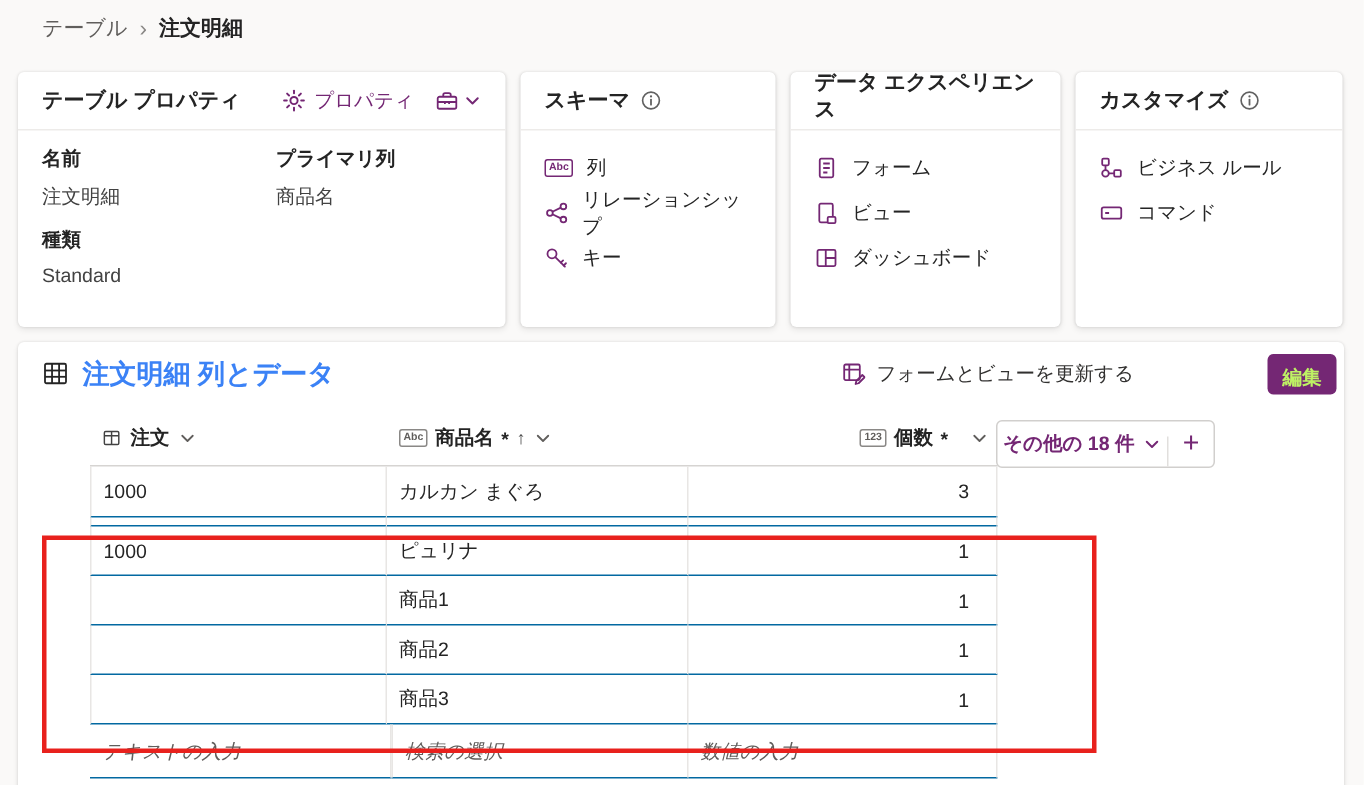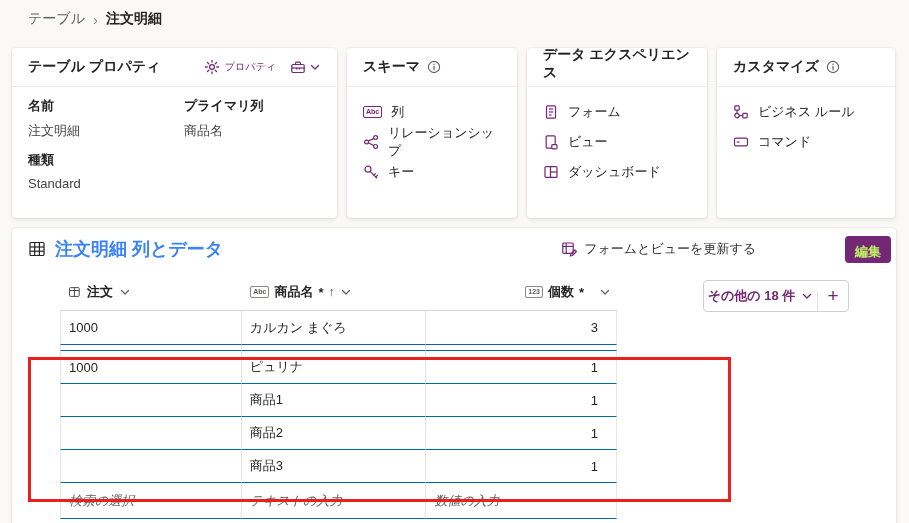--- a/index.html
+++ b/index.html
@@ -11,21 +11,21 @@
   .bc-parent{color:#605e5c;cursor:pointer;}
   .bc-sep{color:#8a8886;font-size:15px;}
   .bc-current{color:#242424;font-weight:bold;}
   
   .card{position:absolute;top:48px;height:170px;background:#fff;border-radius:4px;
     box-shadow:0 0 2px rgba(0,0,0,.12),0 2px 4px rgba(0,0,0,.08);}
   .card-head{height:38px;display:flex;align-items:center;justify-content:space-between;
     padding:0 16px;border-bottom:1px solid #edebe9;}
   .card-title{font-size:14px;font-weight:bold;color:#242424;display:flex;align-items:center;gap:6px;}
   .card-actions{display:flex;align-items:center;gap:14px;}
-  .plink{display:flex;align-items:center;gap:5px;color:#742774;font-size:10px;cursor:pointer;}
+  .plink{display:flex;align-items:center;gap:5px;color:#742774;font-size:13px;cursor:pointer;}
   .toolgrp{display:flex;align-items:center;gap:3px;color:#742774;cursor:pointer;}
   .card-body{padding:10px 16px 0 16px;}
   .fieldgrid{display:grid;grid-template-columns:148px 1fr;column-gap:8px;}
   .fld{margin-bottom:11px;}
   .fld .lab{font-size:13px;font-weight:bold;color:#242424;margin-bottom:7px;}
   .fld .val{font-size:13px;color:#424242;}
   .citem{display:flex;align-items:center;gap:9px;height:30px;font-size:13px;color:#242424;cursor:pointer;}
   .ic{width:16px;height:16px;flex:0 0 auto;}
   .ic12{width:12px;height:12px;}
   .ic14{width:14px;height:14px;}
@@ -39,38 +39,38 @@
   .grid-head{height:42px;display:flex;align-items:center;padding:0 16px;position:relative;}
   .grid-title{display:flex;align-items:center;gap:9px;font-size:18px;font-weight:bold;color:#3b82f6;}
   .update-cmd{position:absolute;right:140px;top:0;height:42px;display:flex;align-items:center;gap:7px;
     font-size:13px;color:#323130;cursor:pointer;}
   .edit-btn{position:absolute;right:5px;top:8px;height:27px;background:#742774;color:#bef264;border:none;
     border-radius:4px;display:flex;align-items:center;padding:0 10px;gap:7px;font-size:13px;font-weight:bold;
     font-family:inherit;cursor:pointer;flex-direction:column;}
   .btn-divider{width:1px;height:16px;background:rgba(255,255,255,.55);}
   .edit-caret{display:flex;align-items:center;}
   
-  .dtable{position:absolute;left:48px;top:46px;width:557px;}
+  .dtable{position:absolute;left:48px;top:46px;width:605px;}
   .hrow{display:flex;height:36px;border-bottom:1px solid #d6d4d2;}
   .hcell{display:flex;align-items:center;gap:5px;font-size:13px;font-weight:bold;color:#242424;
     padding-left:8px;box-sizing:border-box;cursor:pointer;}
   .hc1{width:198px;} .hc2{width:201px;} .hc3{width:206px;justify-content:flex-end;padding-right:6px;}
   .hchev{color:#605e5c;display:flex;align-items:center;margin-left:1px;}
   .sortarrow{color:#424242;font-weight:normal;font-size:12px;}
   .req{font-weight:bold;color:#242424;}
   .drow{display:flex;}
   .dcell{box-sizing:border-box;border-bottom:1px solid #0369a1;border-right:1px solid #e8e6e4;
     font-size:13px;color:#242424;display:flex;align-items:center;padding-left:8px;cursor:text;}
   .dc1{width:198px;border-left:1px solid #e8e6e4;}
   .dc2{width:201px;}
   .dc3{width:206px;justify-content:flex-end;padding-right:18px;}
   .h34{height:34px;} .h33{height:33px;} .h6{height:6px;} .h36{height:36px;}
   .ph .dcell{color:#605e5c;font-style:italic;}
   
-  .more-box{position:absolute;left:691px;top:52px;width:146px;height:32px;border:1px solid #d1cfcd;
+  .more-box{position:absolute;left:652px;top:52px;width:146px;height:32px;border:1px solid #d1cfcd;
     border-radius:4px;background:#fff;display:flex;align-items:flex-end;box-sizing:border-box;}
   .more-main{flex:1;display:flex;align-items:center;justify-content:center;gap:6px;color:#742774;
     font-size:13px;font-weight:bold;height:100%;cursor:pointer;}
   .more-div{width:1px;height:20px;background:#e1dfdd;}
   .add-col{width:30px;text-align:center;color:#742774;font-size:19px;line-height:30px;cursor:pointer;}
   
   .red-annotation{position:absolute;left:28px;top:357px;width:697px;height:139px;
     border:3px solid #e8211d;z-index:60;pointer-events:none;}
   svg{display:block;}
 </style>
@@ -333,22 +333,22 @@
       <div class="dcell dc1 h33"></div>
       <div class="dcell dc2 h33">商品2</div>
       <div class="dcell dc3 h33">1</div>
     </div>
     <div class="drow">
       <div class="dcell dc1 h33"></div>
       <div class="dcell dc2 h33">商品3</div>
       <div class="dcell dc3 h33">1</div>
     </div>
     <div class="drow ph">
+      <div class="dcell dc2 h36">テキストの入力</div>
       <div class="dcell dc1 h36">検索の選択</div>
-      <div class="dcell dc2 h36">テキストの入力</div>
       <div class="dcell dc3 h36" style="justify-content:flex-start;padding-left:8px;">数値の入力</div>
     </div>
   </div>
 
   <div class="more-box">
     <div class="more-main">
       <span>その他の 18 件</span>
       <svg class="ic12" viewBox="0 0 12 12">
         <path d="M2.5 4.5 L6 8 L9.5 4.5" fill="none" stroke="#742774" stroke-width="1.3" stroke-linecap="round" stroke-linejoin="round"></path>
       </svg>

